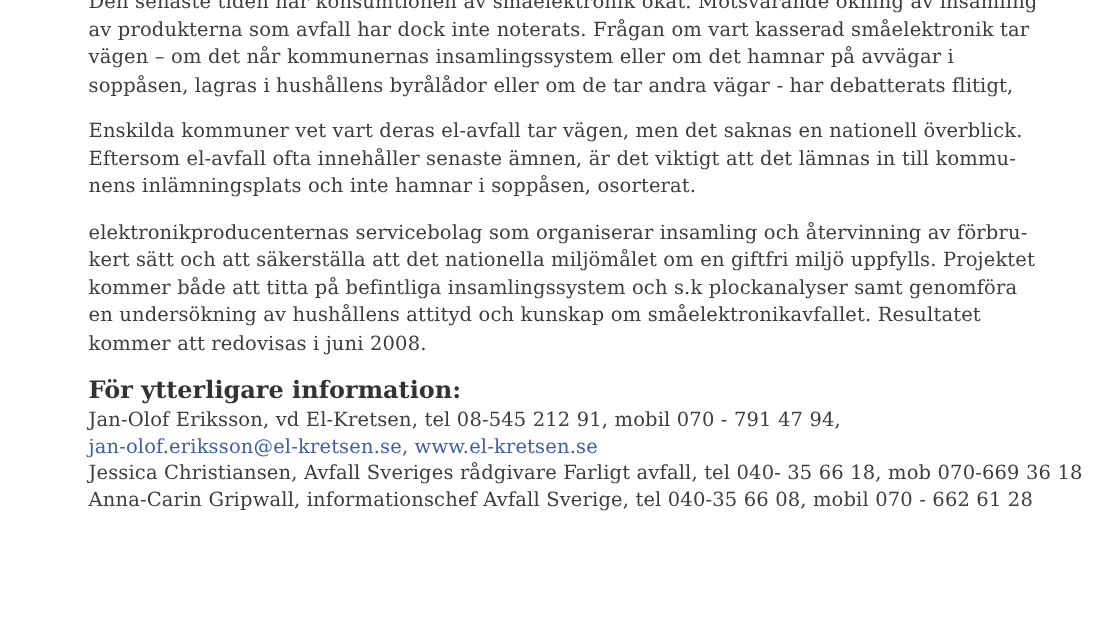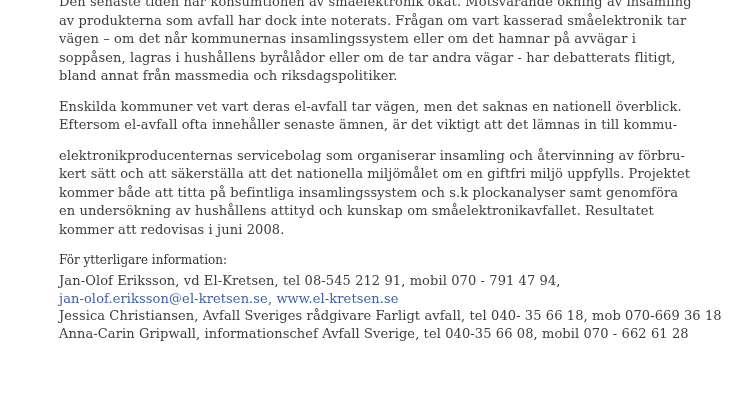--- a/index.html
+++ b/index.html
@@ -23,23 +23,23 @@
   .para {
     margin: 0 0 12px 0;
   }
   .line {
     font-size: 13px;
     line-height: 18.5px;
     white-space: nowrap;
     letter-spacing: 0.1px;
   }
   .heading {
-    font-size: 12px;
+    font-size: 16px;
     line-height: 18px;
-    font-weight: normal;
+    font-weight: bold;
     margin: 10px 0 3px 0;
     color: #333333;
   }
   .contact-line {
     font-size: 13px;
     line-height: 17.5px;
     white-space: nowrap;
     letter-spacing: 0.1px;
   }
   a.doc-link {
@@ -54,26 +54,26 @@
 <body>
 
 <div class="page">
   <div class="content">
 
     <div class="para">
       <div class="line">Den senaste tiden har konsumtionen av småelektronik ökat. Motsvarande ökning av insamling</div>
       <div class="line">av produkterna som avfall har dock inte noterats. Frågan om vart kasserad småelektronik tar</div>
       <div class="line">vägen – om det når kommunernas insamlingssystem eller om det hamnar på avvägar i</div>
       <div class="line">soppåsen, lagras i hushållens byrålådor eller om de tar andra vägar - har debatterats flitigt,</div>
-      <div class="line">bland annat från massmedia och riksdagspolitiker.</div>
     </div>
 
     <div class="para">
       <div class="line">Enskilda kommuner vet vart deras el-avfall tar vägen, men det saknas en nationell överblick.</div>
       <div class="line">Eftersom el-avfall ofta innehåller senaste ämnen, är det viktigt att det lämnas in till kommu-</div>
+      <div class="line">nens inlämningsplats och inte hamnar i soppåsen, osorterat.</div>
     </div>
 
     <div class="para">
       <div class="line">elektronikproducenternas servicebolag som organiserar insamling och återvinning av förbru-</div>
       <div class="line">kert sätt och att säkerställa att det nationella miljömålet om en giftfri miljö uppfylls. Projektet</div>
       <div class="line">kommer både att titta på befintliga insamlingssystem och s.k plockanalyser samt genomföra</div>
       <div class="line">en undersökning av hushållens attityd och kunskap om småelektronikavfallet. Resultatet</div>
       <div class="line">kommer att redovisas i juni 2008.</div>
     </div>
 

